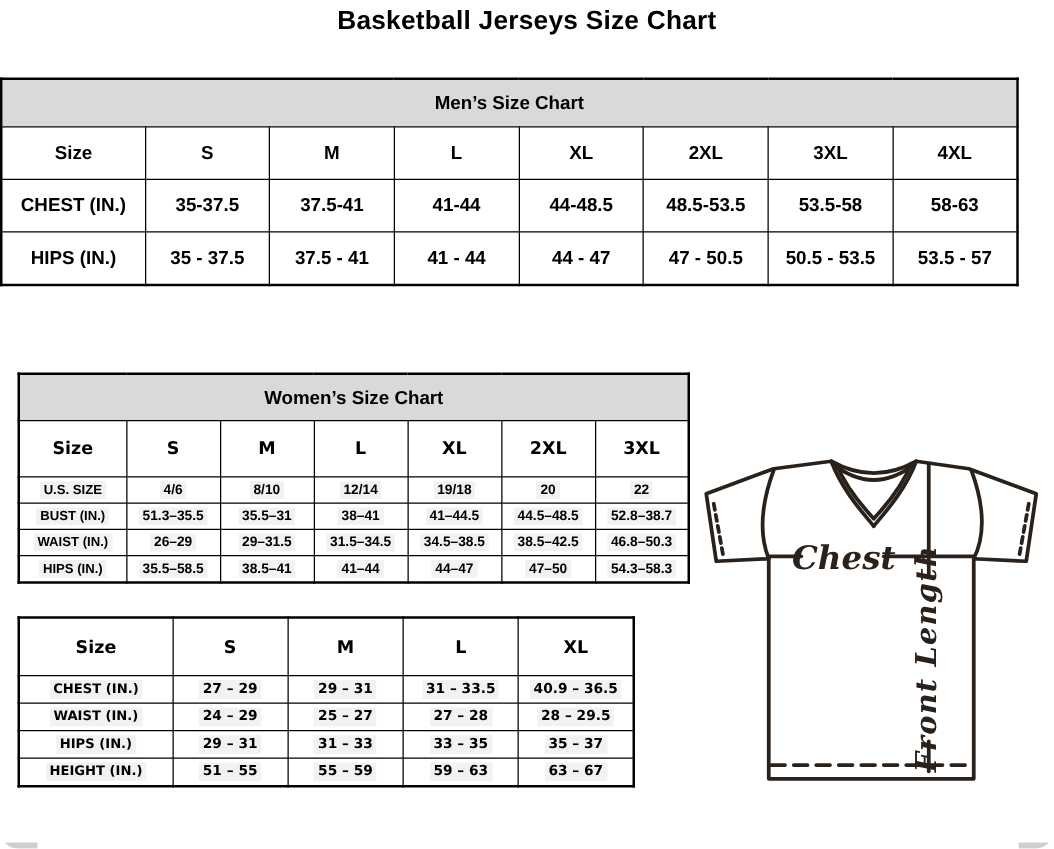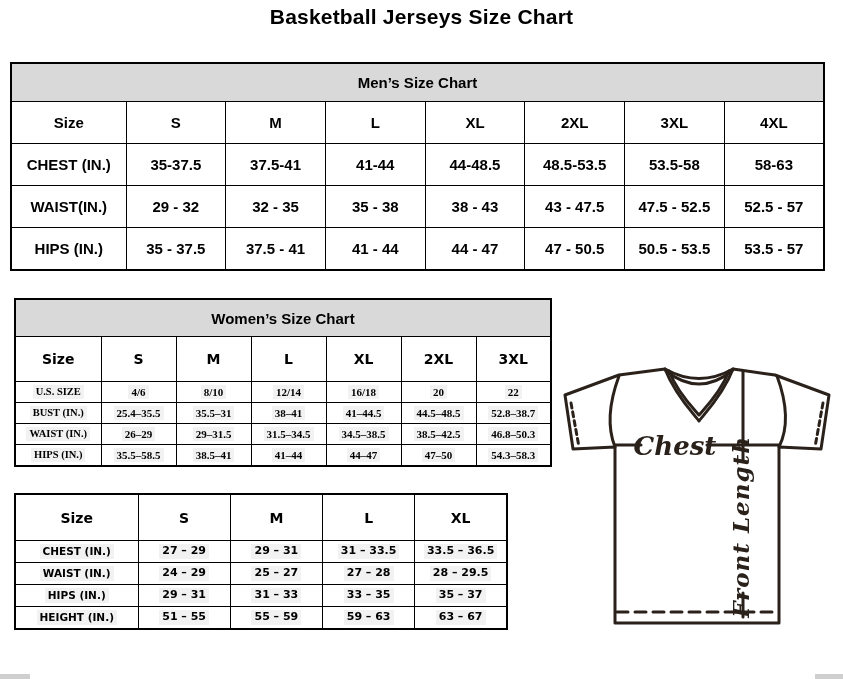--- a/index.html
+++ b/index.html
@@ -1,46 +1,46 @@
 <!DOCTYPE html>
 <html style="--header-bg: #d9d9d9; --hl-bg: #f2f2f2; --border: #000000; --stroke: #2a211b;"><head>
 <meta charset="utf-8">
 <style>
   html,body{margin:0;padding:0;background:#fff;}
   .page{
     position:relative;width:843px;height:679px;background:#fff;
-    font-family:"Liberation Sans",sans-serif;color:#000;overflow:hidden;
+    font-family:"Liberation Sans",sans-serif;color:#000;overflow:hidden;border-radius:15px;
   }
   .page-title{
     position:absolute;top:5px;left:0;width:100%;margin:0;
     text-align:center;font-size:21px;font-weight:bold;letter-spacing:.2px;
   }
   table.size-table{
     position:absolute;border-collapse:collapse;table-layout:fixed;
     border:2px solid var(--border,#000);
   }
   .size-table th,.size-table td{
     border:1px solid var(--border,#000);
     text-align:center;vertical-align:middle;padding:0;
     font-weight:bold;white-space:nowrap;overflow:hidden;
   }
   .size-table .title-row th{background:var(--header-bg,#d9d9d9);font-size:15px;}
   
-  .men-table{left:10px;top:62px;width:815px;}
+  .men-table{left:0;top:62px;width:815px;}
   .men-table col.label{width:115px;}
   .men-table .title-row th{height:37px;}
   .men-table .col-row th{height:41px;font-size:15px;}
   .men-table .data-row th,.men-table .data-row td{height:41px;font-size:15px;}
   
   .women-table{left:14px;top:298px;width:538px;}
   .women-table col.label{width:86px;}
   .women-table .title-row th{height:36px;text-align:center;}
   .women-table .col-row th{height:44px;font-size:14px;font-family:"DejaVu Sans",sans-serif;}
   .women-table .data-row th,.women-table .data-row td{
-    height:20px;font-size:11px;font-family:Liberation Serif, serif;}
+    height:20px;font-size:11px;font-family:Liberation Sans, sans-serif;}
   .women-table .data-row th{font-size:10.5px;}
   
   .youth-table{left:14px;top:493px;width:494px;}
   .youth-table col.label{width:123px;}
   .youth-table .title-row th{height:36px;}
   .youth-table .col-row th{height:45px;font-size:14px;font-family:"DejaVu Sans",sans-serif;}
   .youth-table .data-row th,.youth-table .data-row td{
     height:21px;font-size:11px;font-family:"DejaVu Sans",sans-serif;}
   .youth-table .data-row th{font-size:10.5px;}
   
@@ -94,30 +94,20 @@
           <th>CHEST (IN.)</th>
           <td>35-37.5</td>
           <td>37.5-41</td>
           <td>41-44</td>
           <td>44-48.5</td>
           <td>48.5-53.5</td>
           <td>53.5-58</td>
           <td>58-63</td>
         </tr>
         <tr class="data-row">
-          <th>WAIST(IN.)</th>
-          <td>29 - 32</td>
-          <td>32 - 35</td>
-          <td>35 - 38</td>
-          <td>38 - 43</td>
-          <td>43 - 47.5</td>
-          <td>47.5 - 52.5</td>
-          <td>52.5 - 57</td>
-        </tr>
-        <tr class="data-row">
           <th>HIPS (IN.)</th>
           <td>35 - 37.5</td>
           <td>37.5 - 41</td>
           <td>41 - 44</td>
           <td>44 - 47</td>
           <td>47 - 50.5</td>
           <td>50.5 - 53.5</td>
           <td>53.5 - 57</td>
         </tr>
       </tbody>
@@ -144,27 +134,27 @@
           <th>L</th>
           <th>XL</th>
           <th>2XL</th>
           <th>3XL</th>
         </tr>
         <tr class="data-row">
           <th><span class="hl">U.S. SIZE</span></th>
           <td><span class="hl">4/6</span></td>
           <td><span class="hl">8/10</span></td>
           <td><span class="hl">12/14</span></td>
-          <td><span class="hl">16/18</span></td>
+          <td><span class="hl">19/18</span></td>
           <td><span class="hl">20</span></td>
           <td><span class="hl">22</span></td>
         </tr>
         <tr class="data-row">
           <th><span class="hl">BUST (IN.)</span></th>
-          <td><span class="hl">25.4–35.5</span></td>
+          <td><span class="hl">51.3–35.5</span></td>
           <td><span class="hl">35.5–31</span></td>
           <td><span class="hl">38–41</span></td>
           <td><span class="hl">41–44.5</span></td>
           <td><span class="hl">44.5–48.5</span></td>
           <td><span class="hl">52.8–38.7</span></td>
         </tr>
         <tr class="data-row">
           <th><span class="hl">WAIST (IN.)</span></th>
           <td><span class="hl">26–29</span></td>
           <td><span class="hl">29–31.5</span></td>
@@ -199,21 +189,21 @@
           <th>S</th>
           <th>M</th>
           <th>L</th>
           <th>XL</th>
         </tr>
         <tr class="data-row">
           <th><span class="hl">CHEST (IN.)</span></th>
           <td><span class="hl">27 – 29</span></td>
           <td><span class="hl">29 – 31</span></td>
           <td><span class="hl">31 – 33.5</span></td>
-          <td><span class="hl">33.5 – 36.5</span></td>
+          <td><span class="hl">40.9 – 36.5</span></td>
         </tr>
         <tr class="data-row">
           <th><span class="hl">WAIST (IN.)</span></th>
           <td><span class="hl">24 – 29</span></td>
           <td><span class="hl">25 – 27</span></td>
           <td><span class="hl">27 – 28</span></td>
           <td><span class="hl">28 – 29.5</span></td>
         </tr>
         <tr class="data-row">
           <th><span class="hl">HIPS (IN.)</span></th>

